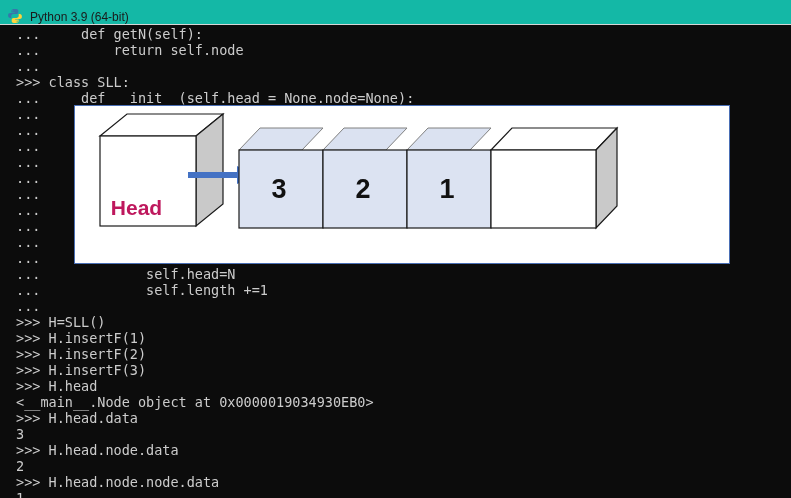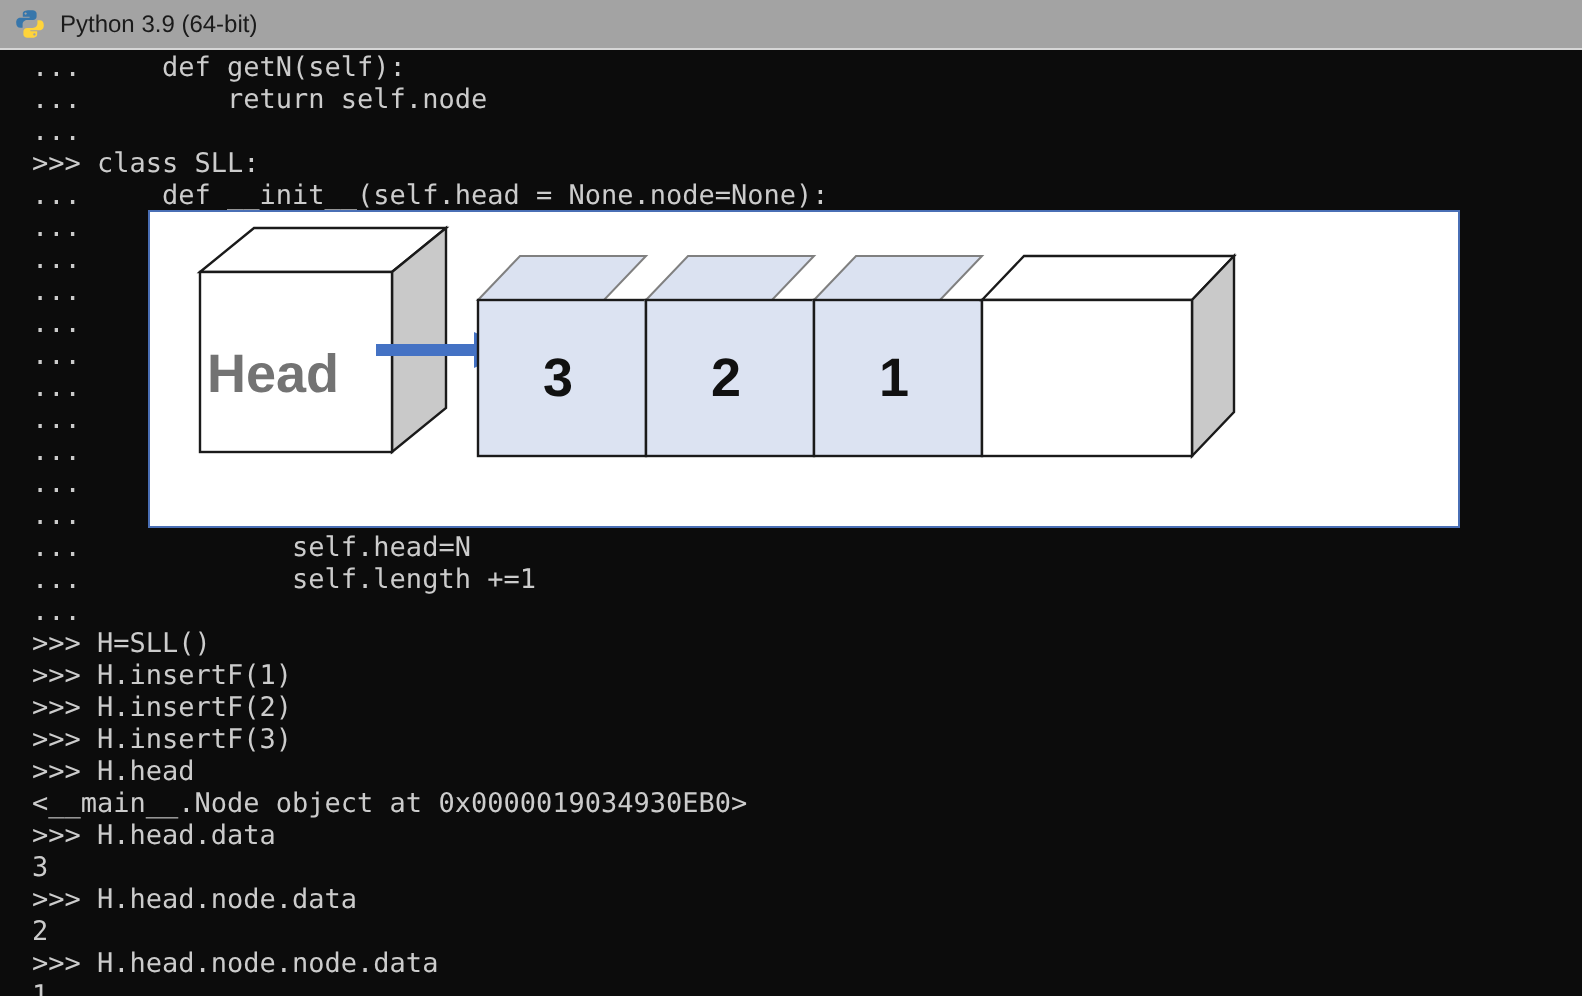--- a/index.html
+++ b/index.html
@@ -20,24 +20,24 @@
     overflow: hidden;
     background: #0c0c0c;
   }
 
   
   .titlebar {
     position: absolute;
     left: 0; top: 0;
     width: 791px;
     height: 25px;
-    background: #a3a3a3;
+    background: #14b8a6;
     border-bottom: 1px solid #d6d6d6;
     display: flex;
-    align-items: center;
+    align-items: flex-end;
     padding-left: 7px;
     box-sizing: border-box;
   }
   .py-icon {
     width: 16px;
     height: 16px;
     position: relative;
     margin-right: 7px;
     flex: 0 0 auto;
   }
@@ -95,24 +95,24 @@
   .diagram svg { display: block; }
 
   .lbl {
     position: absolute;
     font-family: "Liberation Sans", sans-serif;
     font-weight: bold;
     text-align: center;
     pointer-events: none;
   }
   .lbl-head {
-    color: #737373;
-    font-size: 27px;
+    color: #be185d;
+    font-size: 21px;
     left: 9px;
-    top: 66px;
+    top: 90px;
     width: 105px;
   }
   .lbl-node {
     color: #111111;
     font-size: 27px;
     top: 68px;
     width: 80px;
   }
   .lbl-n0 { left: 164px; }
   .lbl-n1 { left: 248px; }

